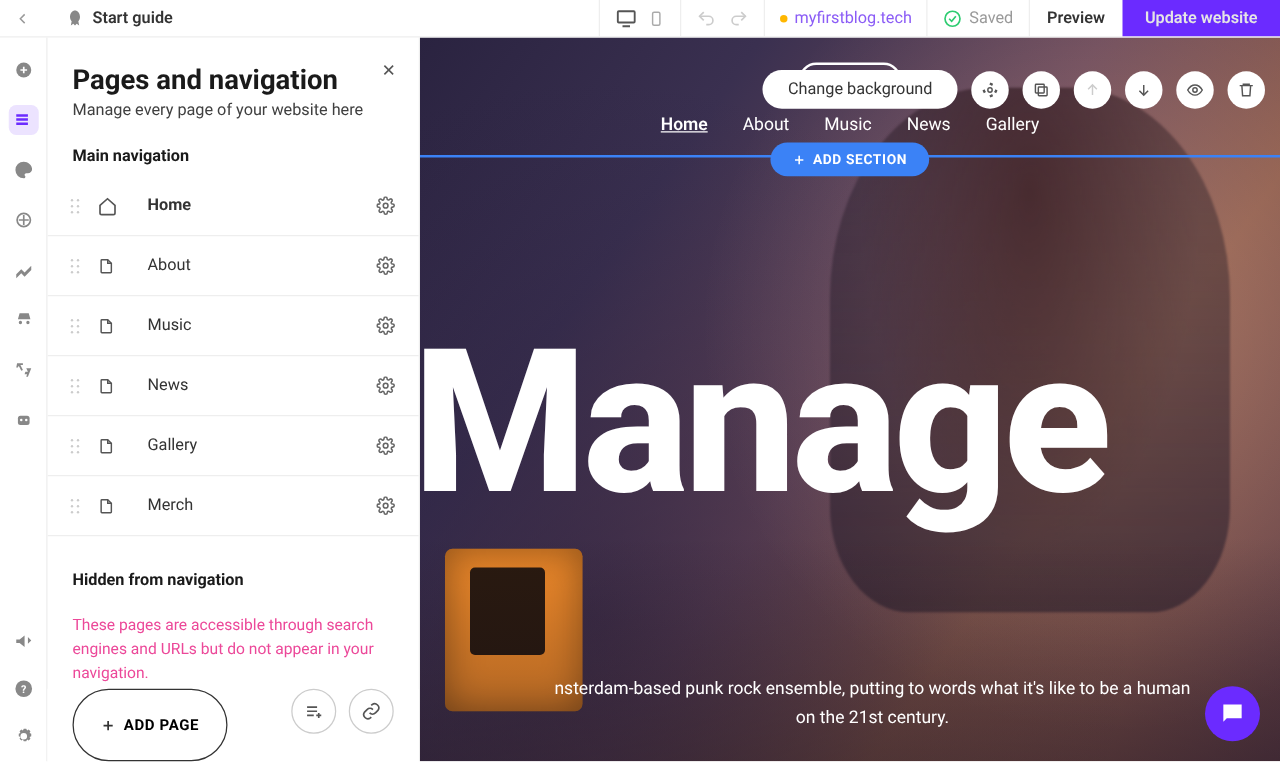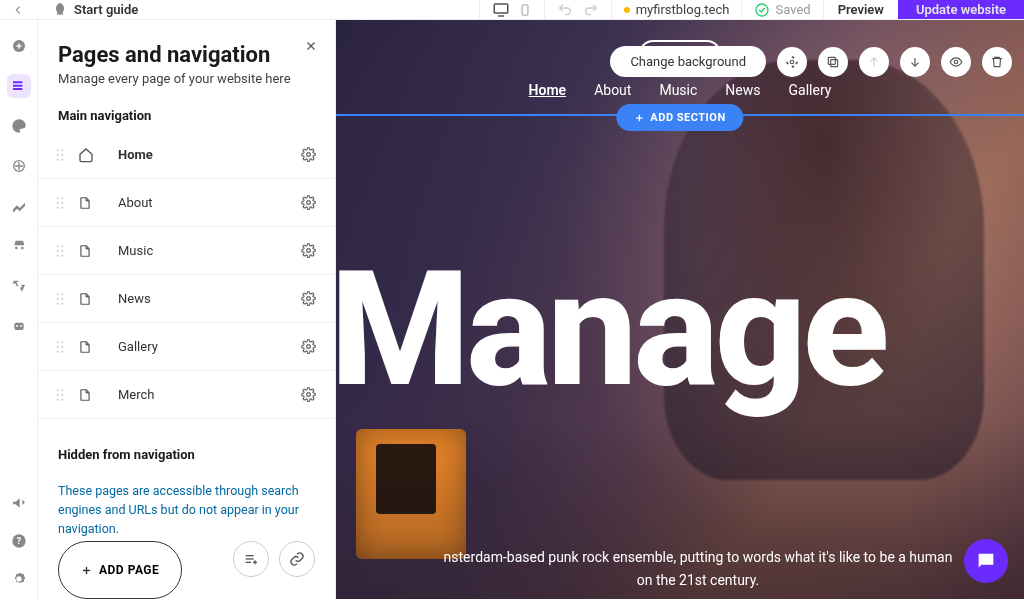--- a/index.html
+++ b/index.html
@@ -1,25 +1,25 @@
 <!DOCTYPE html>
 <html><head>
 <meta charset="utf-8">
 <style>
 * { box-sizing: border-box; margin: 0; padding: 0; font-family: -apple-system, BlinkMacSystemFont, "Segoe UI", Roboto, sans-serif; }
 body { width: 1024px; height: 613px; overflow: hidden; background: #fff; position: relative; }
 
-.topbar { height: 20px; display: flex; align-items: center; border-bottom: 1px solid #eee; padding: 0 0; }
+.topbar { height: 30px; display: flex; align-items: center; border-bottom: 1px solid #eee; padding: 0 0; }
 .topbar-left { display: flex; align-items: center; gap: 10px; padding-left: 6px; }
 .back-chevron { width: 24px; height: 24px; display: flex; align-items: center; justify-content: center; color: #999; cursor: pointer; }
 .start-guide { display: flex; align-items: center; gap: 6px; font-size: 13px; font-weight: 600; color: #333; cursor: pointer; margin-left: 12px; }
 .topbar-right { margin-left: auto; display: flex; align-items: center; height: 100%; }
 .device-icons { display: flex; align-items: center; gap: 8px; padding: 0 12px; border-left: 1px solid #eee; height: 100%; }
 .undo-redo { display: flex; align-items: center; gap: 10px; padding: 0 12px; border-left: 1px solid #eee; height: 100%; }
-.domain-box { display: flex; align-items: center; gap: 6px; padding: 4px 12px; border-left: 1px solid #eee; height: 100%; font-size: 13px; color: #404040; }
+.domain-box { display: flex; align-items: center; gap: 6px; padding: 4px 12px; border-left: 1px solid #eee; height: 100%; font-size: 13px; color: #8b5cf6; }
 .saved-box { display: flex; align-items: center; gap: 5px; padding: 0 12px; border-left: 1px solid #eee; height: 100%; font-size: 13px; color: #999; }
 .preview-box { display: flex; align-items: center; padding: 0 14px; border-left: 1px solid #eee; height: 100%; font-size: 13px; font-weight: 600; color: #333; cursor: pointer; }
 .update-btn { background: #6b2bff; color: #e5e5e5; font-size: 13px; font-weight: 600; padding: 0 18px; height: 100%; display: flex; align-items: center; cursor: pointer; }
 .dot { width: 6px; height: 6px; border-radius: 50%; background: #ffb700; }
 
 .main-wrap { display: flex; height: calc(613px - 34px); }
 
 .left-rail { width: 38px; border-right: 1px solid #eee; display: flex; flex-direction: column; align-items: center; padding-top: 14px; gap: 16px; position: relative; }
 .rail-icon { width: 24px; height: 24px; display: flex; align-items: center; justify-content: center; color: #888; cursor: pointer; border-radius: 6px; }
 .rail-icon.active { background: #ece3ff; color: #6b2bff; }
@@ -32,41 +32,41 @@
 .panel-close { position: absolute; top: 20px; right: 18px; font-size: 16px; color: #555; cursor: pointer; }
 .section-heading { font-size: 13px; font-weight: 700; color: #1a1a1a; margin-bottom: 8px; }
 .page-list { margin: 0 -20px; }
 .page-item { display: flex; align-items: center; height: 48px; padding: 0 18px; border-bottom: 1px solid #eee; cursor: pointer; }
 .drag-handle { color: #ccc; margin-right: 12px; width: 10px; }
 .page-icon { width: 18px; height: 18px; margin-right: 22px; color: #555; display: flex; align-items: center; }
 .page-label { font-size: 13px; color: #333; flex: 1; }
 .page-item.active .page-label { font-weight: 700; }
 .gear-icon { color: #666; width: 16px; height: 16px; }
 .hidden-section { margin-top: 28px; }
-.hidden-desc { font-size: 12.5px; color: #0369a1; line-height: 1.5; margin-top: 20px; margin-bottom: 14px; }
+.hidden-desc { font-size: 12.5px; color: #ec4899; line-height: 1.5; margin-top: 20px; margin-bottom: 14px; }
 .panel-footer { position: absolute; bottom: 0; left: 0; right: 0; height: 58px; background: #fff; display: flex; padding: 0 20px; gap: 10px; }
 .add-page-btn { border: 1px solid #333; border-radius: 999px; padding: 9px 22px; font-size: 12px; font-weight: 700; letter-spacing: 0.5px; display: flex; align-items: center; gap: 7px; cursor: pointer; background: #fff; }
 .circle-btn { width: 36px; height: 36px; border-radius: 50%; border: 1px solid #ccc; display: flex; align-items: center; justify-content: center; cursor: pointer; background: #fff; color: #555; }
 
 .canvas { flex: 1; position: relative; overflow: hidden; }
 .hero-bg { position: absolute; inset: 0; background: linear-gradient(125deg, #2a2340 0%, #3a3050 25%, #6b4a5a 50%, #8a5a4a 70%, #5a3a45 100%); }
 .hero-bg::before { content:""; position:absolute; inset:0; background: radial-gradient(circle at 80% 40%, rgba(255,200,180,0.25), transparent 50%), radial-gradient(circle at 20% 80%, rgba(40,30,60,0.6), transparent 60%); }
 .figure-silhouette { position:absolute; right:40px; top:40px; width:320px; height:420px; background: radial-gradient(ellipse at 50% 20%, rgba(50,20,20,0.5), transparent 60%), linear-gradient(180deg, rgba(20,15,25,0.3), rgba(40,30,45,0.6)); border-radius: 40% 40% 20% 20%; filter: blur(1px); }
 .floor-shadow { position:absolute; left:0; right:0; bottom:0; height:180px; background: linear-gradient(180deg, transparent, rgba(15,10,20,0.35)); }
 .speaker { position:absolute; left:20px; bottom:40px; width:110px; height:130px; background:#f08a2a; border-radius:6px; box-shadow: inset 0 0 30px rgba(0,0,0,0.4); }
 .speaker::after { content:""; position:absolute; left:20px; top:15px; width:60px; height:70px; background:#2a1a10; border-radius:4px; }
 .nav-wrap { position: absolute; top: 20px; left: 0; right: 0; display: flex; flex-direction: column; align-items: center; z-index: 5; }
 .brand-pill { border: 2px solid #fff; border-radius: 999px; padding: 4px 14px; color: #fff; font-size: 14px; font-weight: 800; letter-spacing: 1px; margin-bottom: 14px; }
 .site-nav { display: flex; gap: 28px; }
 .site-nav a { color: #fff; text-decoration: none; font-size: 14px; cursor: pointer; }
 .site-nav a.active { text-decoration: underline; font-weight: 600; }
 .blue-line { position: absolute; left: 0; right: 0; top: 94px; height: 2px; background: #3b82f6; z-index: 6; }
 .add-section-btn { position: absolute; top: 84px; left: 50%; transform: translateX(-50%); background: #3b82f6; color: #fff; border-radius: 999px; padding: 7px 18px; font-size: 11px; font-weight: 700; letter-spacing: 0.5px; display: flex; align-items: center; gap: 6px; cursor: pointer; z-index: 7; }
 .hero-title { position: absolute; left: -6px; top: 230px; font-size: 160px; font-weight: 800; color: #fff; line-height: 1; letter-spacing: -4px; white-space: nowrap; z-index: 3; }
-.hero-tagline { position: absolute; left: 0; right: 0; bottom: 8px; text-align: center; color: #fff; font-size: 14px; z-index: 3; line-height: 1.6; padding-left: 36px; }
+.hero-tagline { position: absolute; left: 0; right: 0; bottom: 24px; text-align: center; color: #fff; font-size: 14px; z-index: 3; line-height: 1.6; padding-left: 36px; }
 .toolbar-float { position: absolute; top: 26px; right: 12px; display: flex; align-items: center; gap: 11px; z-index: 8; }
 .change-bg-pill { background: #fff; border-radius: 999px; padding: 8px 20px; font-size: 13px; color: #333; cursor: pointer; }
 .tool-circle { width: 30px; height: 30px; border-radius: 50%; background: #fff; display: flex; align-items: center; justify-content: center; cursor: pointer; color: #555; }
 .tool-circle.disabled { color: #ccc; }
 .chat-bubble { position: absolute; bottom: 16px; right: 16px; width: 44px; height: 44px; border-radius: 50%; background: #6b2bff; display: flex; align-items: center; justify-content: center; cursor: pointer; z-index: 10; }
 
 svg { display: block; }
 </style>
 </head>
 <body>

